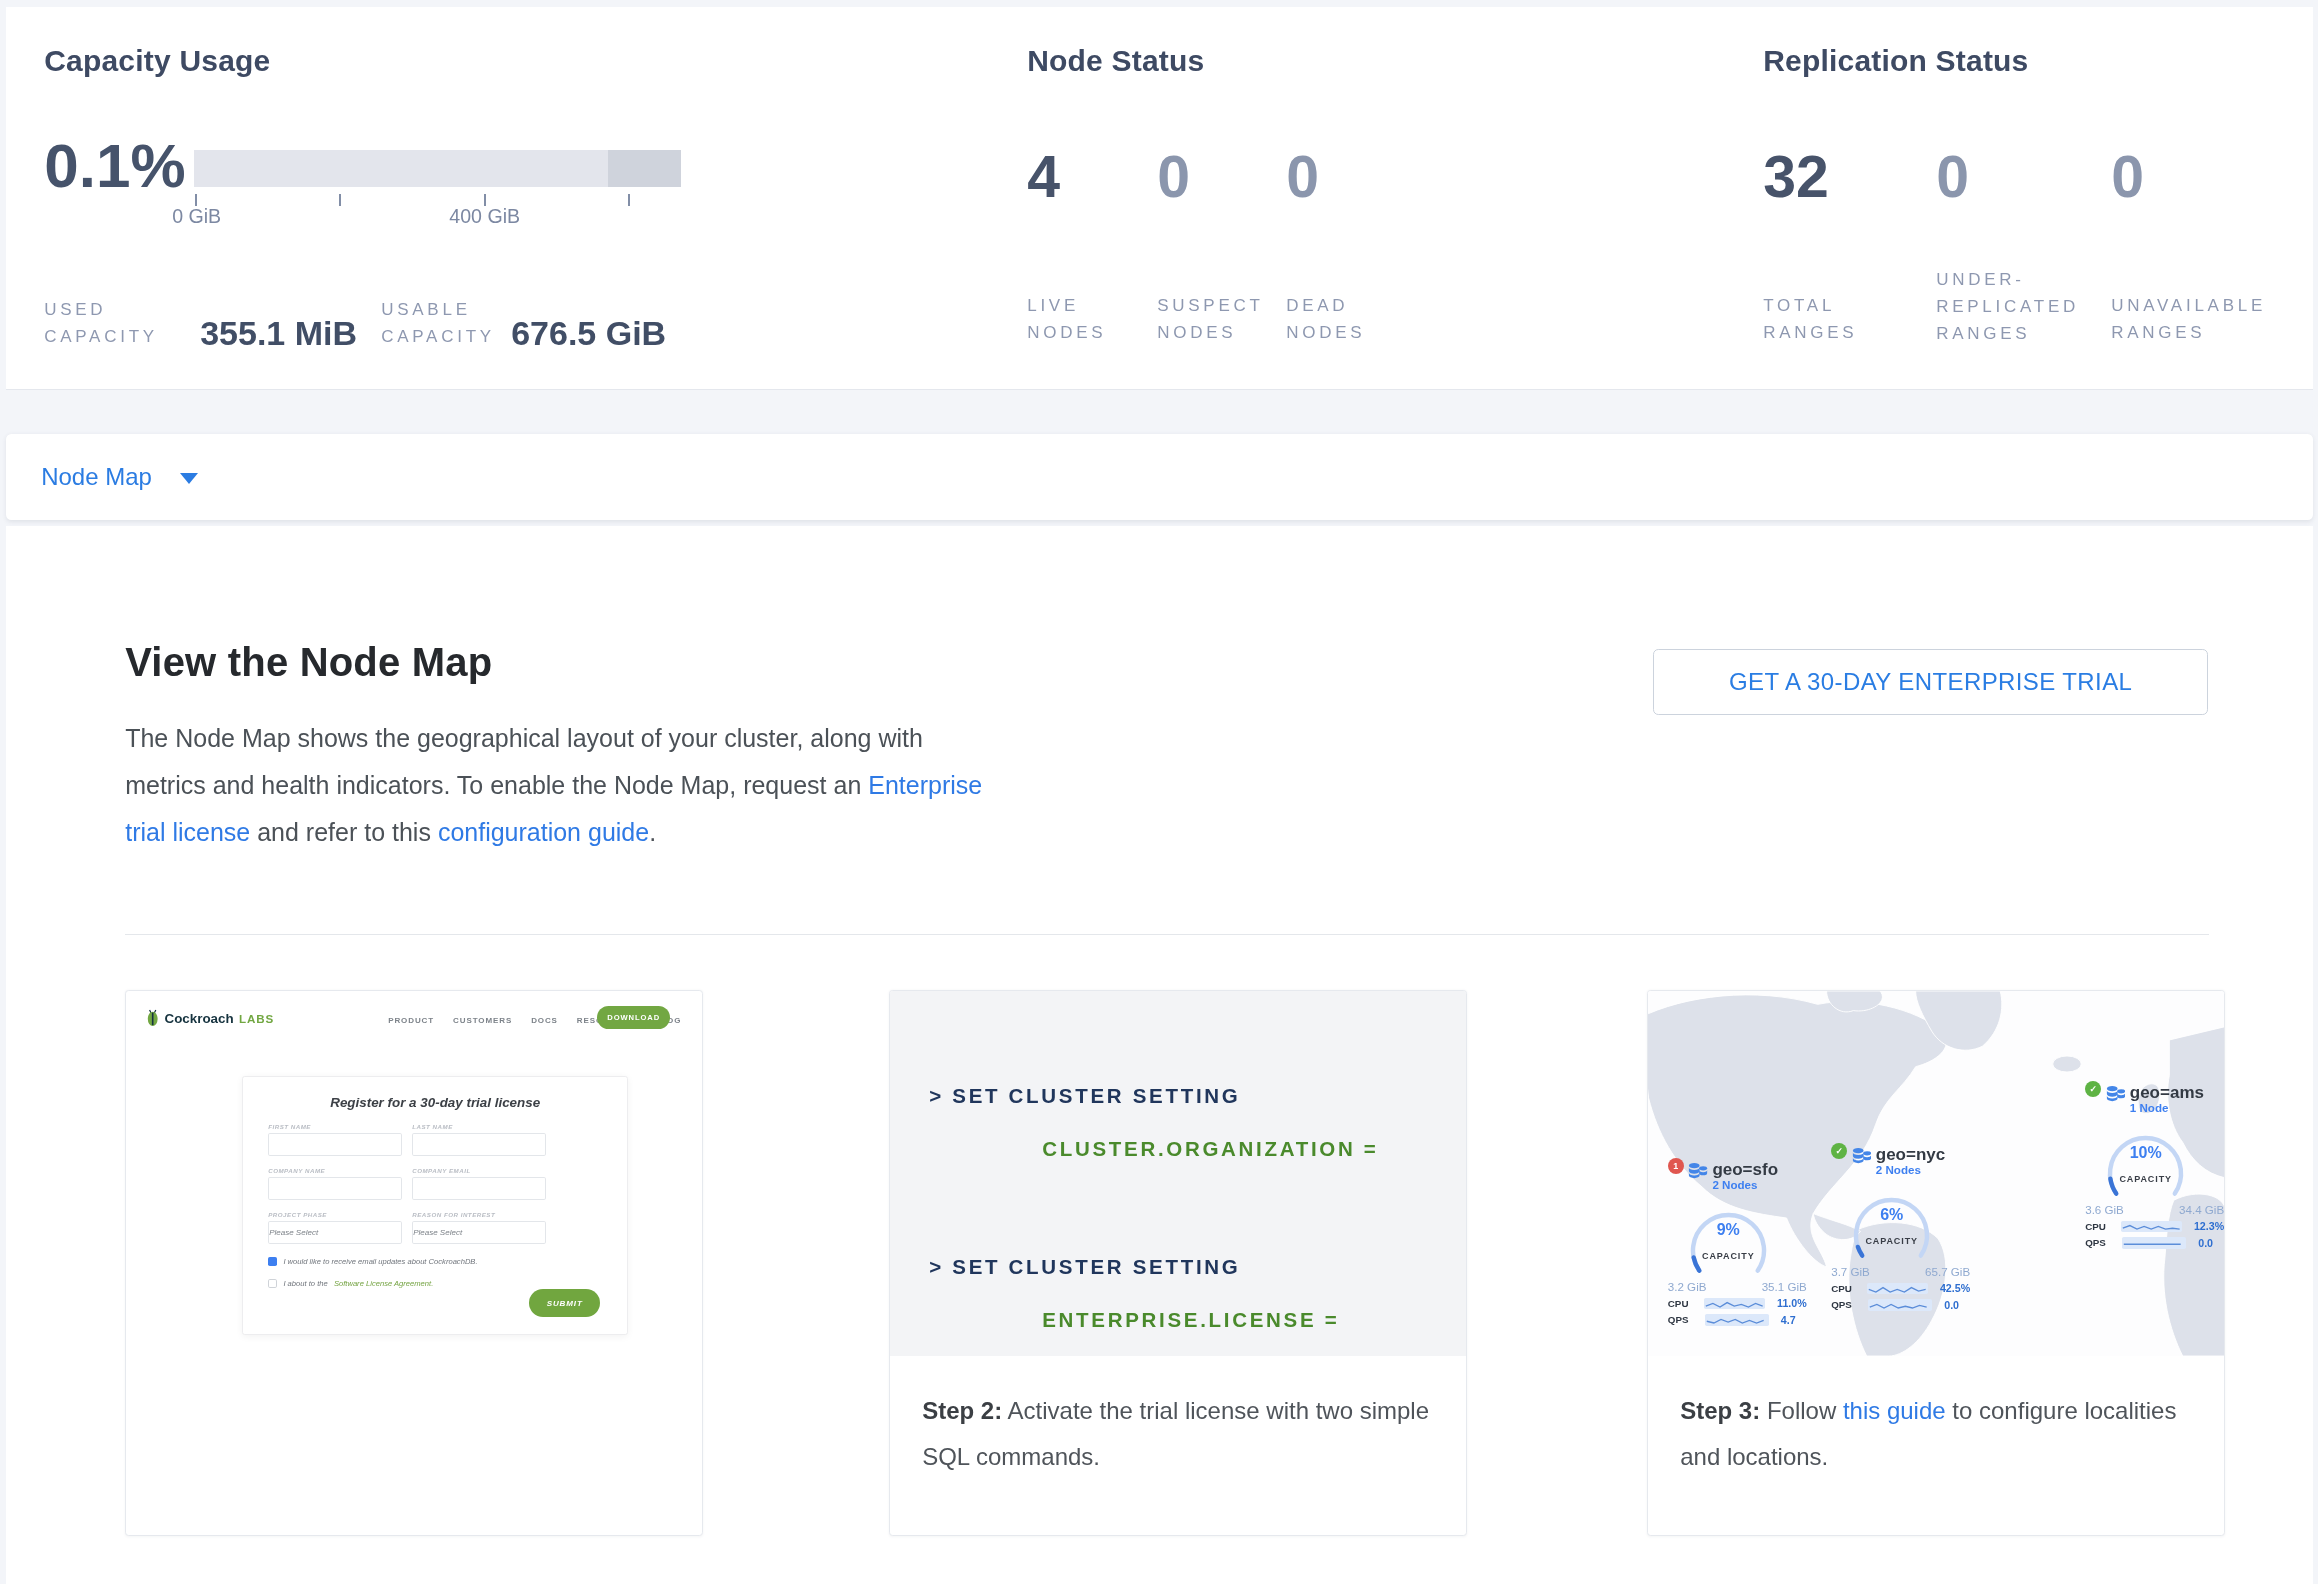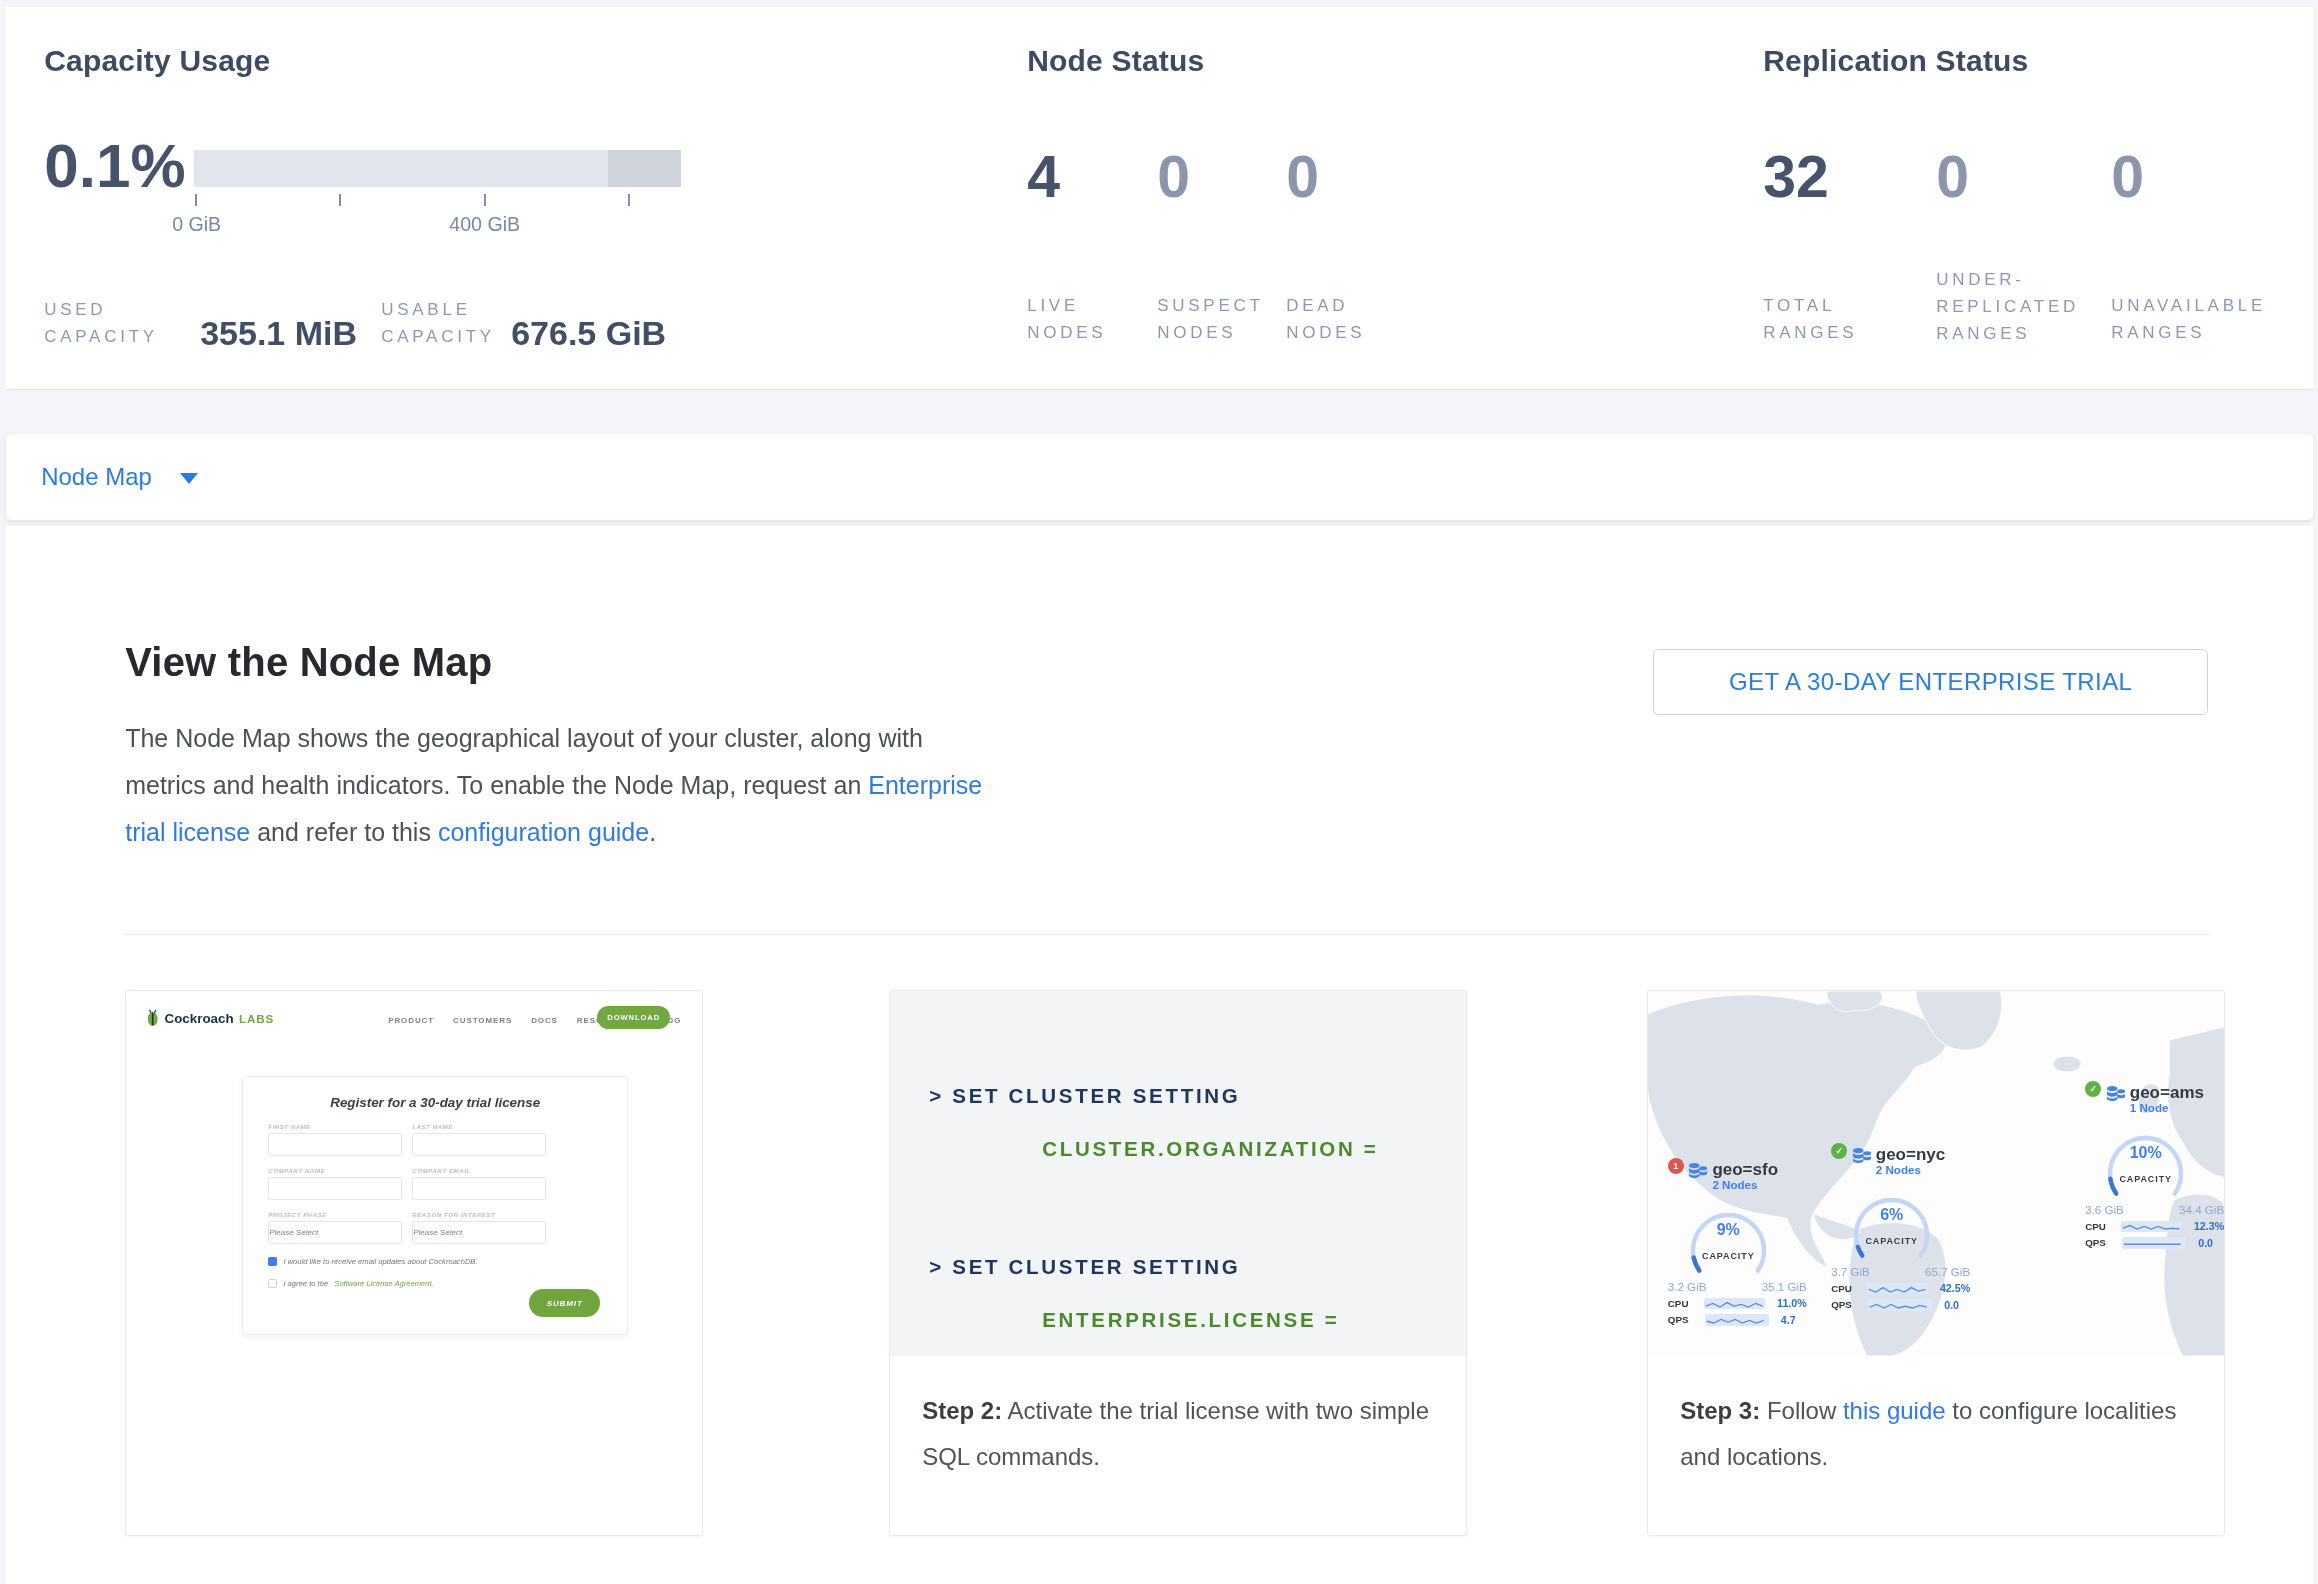--- a/index.html
+++ b/index.html
@@ -11,21 +11,21 @@
   .sec-title { position:absolute; font-size:30px; font-weight:700; color:#3e4a63; letter-spacing:0.2px; }
   .big-num { position:absolute; font-size:59px; font-weight:700; color:#47536a; line-height:59px; }
   .big-num.muted { color:#8b96ad; font-weight:600; }
   .stat-label { position:absolute; font-size:17px; line-height:27px; letter-spacing:.22em; color:#8e98b0; white-space:nowrap; }
   .stat-value { position:absolute; font-size:34px; font-weight:700; color:#414e66; }
 
   .cap-pct { position:absolute; left:38px; top:123px; font-size:62px; font-weight:700; color:#46536b; }
   .cap-bar { position:absolute; left:188px; top:143px; width:487px; height:37px; background:#e3e5ec; }
   .cap-bar-dark { position:absolute; right:0; top:0; width:15%; height:100%; background:#cfd3dc; }
   .cap-tick { position:absolute; top:187px; width:1.8px; height:11.6px; background:#828ea7; }
-  .cap-tick-label { position:absolute; top:206px; width:143px; text-align:center; font-size:19.6px; color:#7c88a2; }
+  .cap-tick-label { position:absolute; top:198px; width:143px; text-align:center; font-size:19.6px; color:#7c88a2; }
 
   
   .nodemap-bar { position:absolute; left:6.2px; right:6.2px; top:434px; height:86px; background:#fff; border-radius:5.3px; box-shadow:0 1.8px 4.5px rgba(60,70,90,.10); display:flex; align-items:center; padding-left:35px; cursor:pointer; }
   .nodemap-label { font-size:24px; color:#2b7ce2; }
   .caret-down { width:0; height:0; border-left:9.8px solid transparent; border-right:9.8px solid transparent; border-top:11.6px solid #2b7ce2; margin-left:28.5px; margin-top:2.7px; }
 
   
   .content-panel { position:absolute; left:6.2px; right:6.2px; top:526px; height:1059px; background:#fff; }
   .hero-title { position:absolute; left:119px; top:114px; font-size:40px; font-weight:600; color:#26292d; letter-spacing:0.2px; }
   .hero-para { position:absolute; left:119px; top:189px; width:883px; font-size:25px; line-height:47px; color:#4b5157; }
@@ -198,21 +198,21 @@
         <div class="mf-label" style="left:25px; top:134px;">PROJECT PHASE</div>
         <div class="mf-label" style="left:169px; top:134px;">REASON FOR INTEREST</div>
         <div class="mf-select" style="left:25px; top:144px;">Please Select</div>
         <div class="mf-select" style="left:169px; top:144px;">Please Select</div>
         <div class="mf-check-row" style="left:25px; top:180px;">
           <span class="mf-box checked"></span>
           <span>I would like to receive email updates about CockroachDB.</span>
         </div>
         <div class="mf-check-row" style="left:25px; top:202px;">
           <span class="mf-box empty"></span>
-          <span>I agree to the</span>
+          <span>I about to the</span>
           <span class="mf-green-link">Software License Agreement.</span>
         </div>
         <div class="mini-submit">SUBMIT</div>
       </div>
     </div>
   </div>
 
   <div class="card" style="left:883px;">
     <div class="card-img">
       <div class="code-area">

